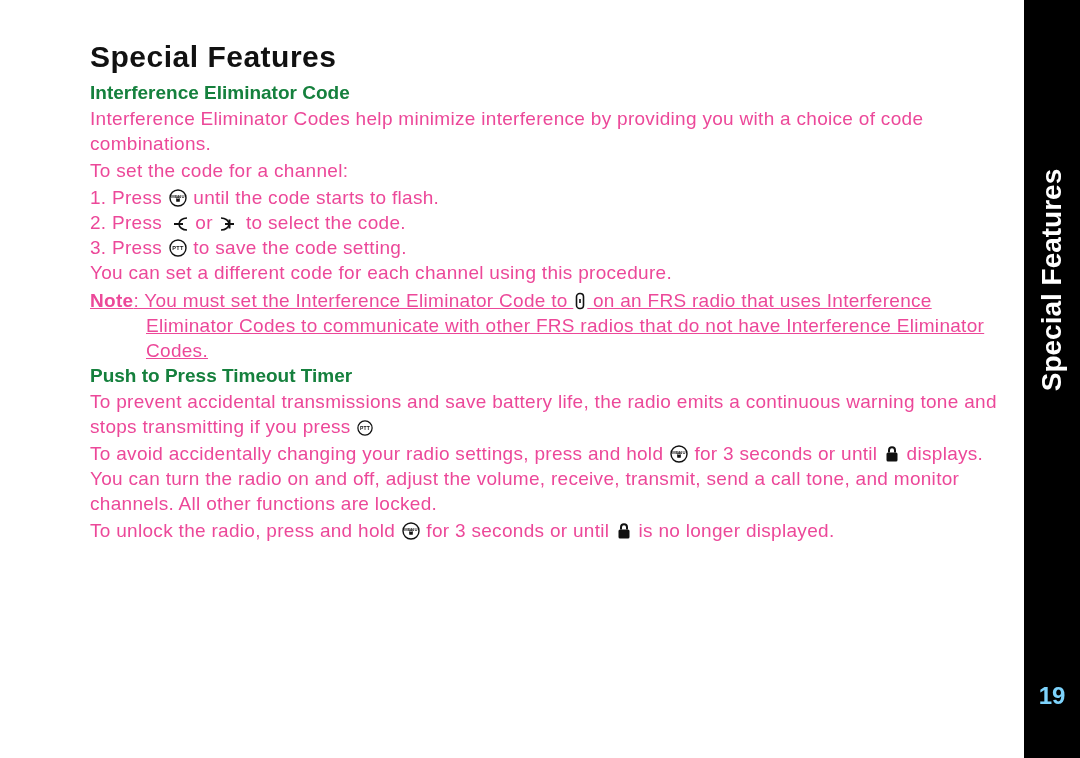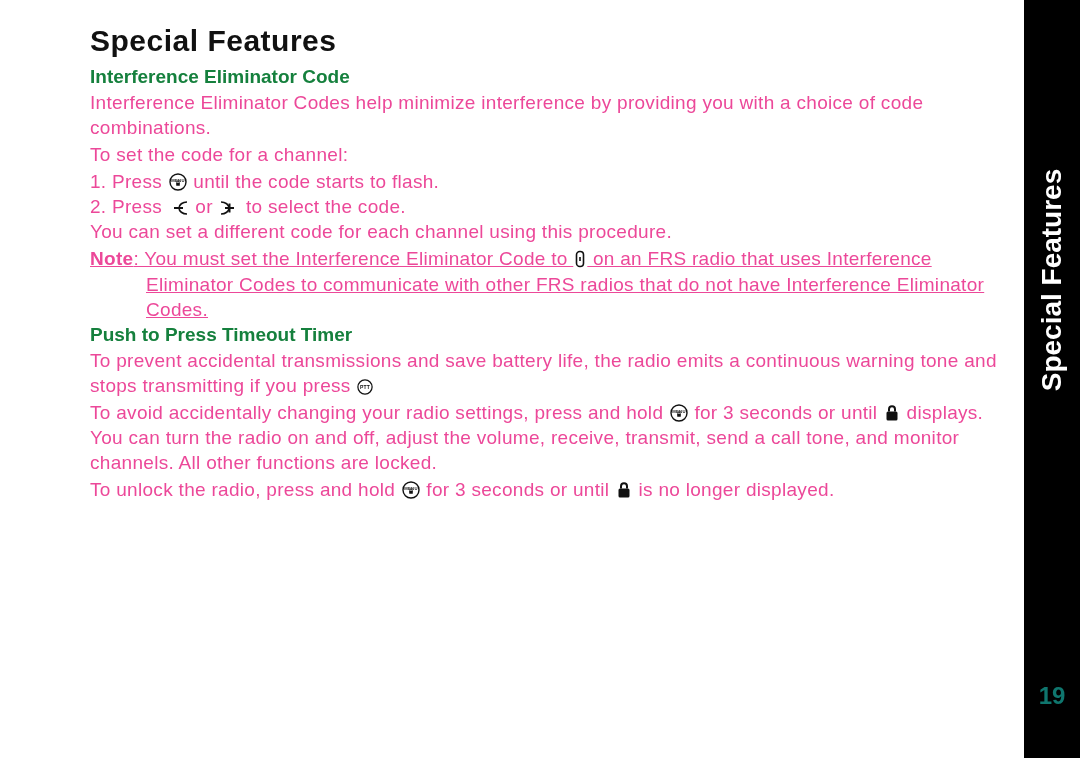--- a/index.html
+++ b/index.html
@@ -5,21 +5,21 @@
     * { margin: 0; padding: 0; box-sizing: border-box; }
     body {
       font-family: Arial, Helvetica, sans-serif;
       width: 1080px;
       height: 758px;
       position: relative;
       background: #fff;
       overflow: hidden;
     }
     .page {
-      padding: 24px 90px 36px 90px;
+      padding: 40px 90px 36px 90px;
       position: relative;
       width: 1080px;
       height: 714px;
     }
     .side-tab {
       position: absolute;
       right: 0;
       top: 0;
       width: 56px;
       height: 758px;
@@ -43,21 +43,21 @@
       font-weight: bold;
     }
     .side-page-number {
       position: absolute;
       right: 0;
       bottom: 48px;
       width: 56px;
       text-align: center;
       font-size: 24px;
       font-weight: bold;
-      color: #0f766e;
+      color: #7dd3fc;
     }
     h1 {
       font-size: 30px;
       font-weight: bold;
       letter-spacing: 0.5px;
       margin-bottom: 8px;
       color: #111;
     }
     h2 {
       font-size: 19px;
@@ -130,20 +130,30 @@
         </span>
         <span> or </span>
         <span class="icon">
           <svg width="20" height="16" viewBox="0 0 20 16">
               <path d="M2 2 A 8 6 0 1 1 2 14" fill="none" stroke="#111" stroke-width="1.6"></path>
               <line x1="6" y1="8" x2="15" y2="8" stroke="#111" stroke-width="2"></line>
               <line x1="10.5" y1="3.5" x2="10.5" y2="12.5" stroke="#111" stroke-width="2"></line>
             </svg>
         </span>
         <span> to select the code.</span>
+      </li>
+      <li>
+        <span>3. Press </span>
+        <span class="icon">
+          <svg width="18" height="18" viewBox="0 0 18 18">
+              <circle cx="9" cy="9" r="8" fill="none" stroke="#111" stroke-width="1.4"></circle>
+              <text x="9" y="11.2" text-anchor="middle" font-size="5.6" font-family="Arial" font-weight="bold" fill="#111">PTT</text>
+            </svg>
+        </span>
+        <span>to save the code setting.</span>
       </li>
     </ul>
 
     <p class="para">You can set a different code for each channel using this procedure.</p>
 
     <p class="para note-indent">
       <span class="note-label">Note</span><span>: You must set the Interference Eliminator Code to </span><span class="icon">
         <svg width="12" height="18" viewBox="0 0 12 18">
             <rect x="2.5" y="1.5" width="7" height="15" rx="3.3" fill="none" stroke="#111" stroke-width="1.6"></rect>
             <rect x="5.2" y="7" width="1.6" height="4" fill="#111"></rect>

